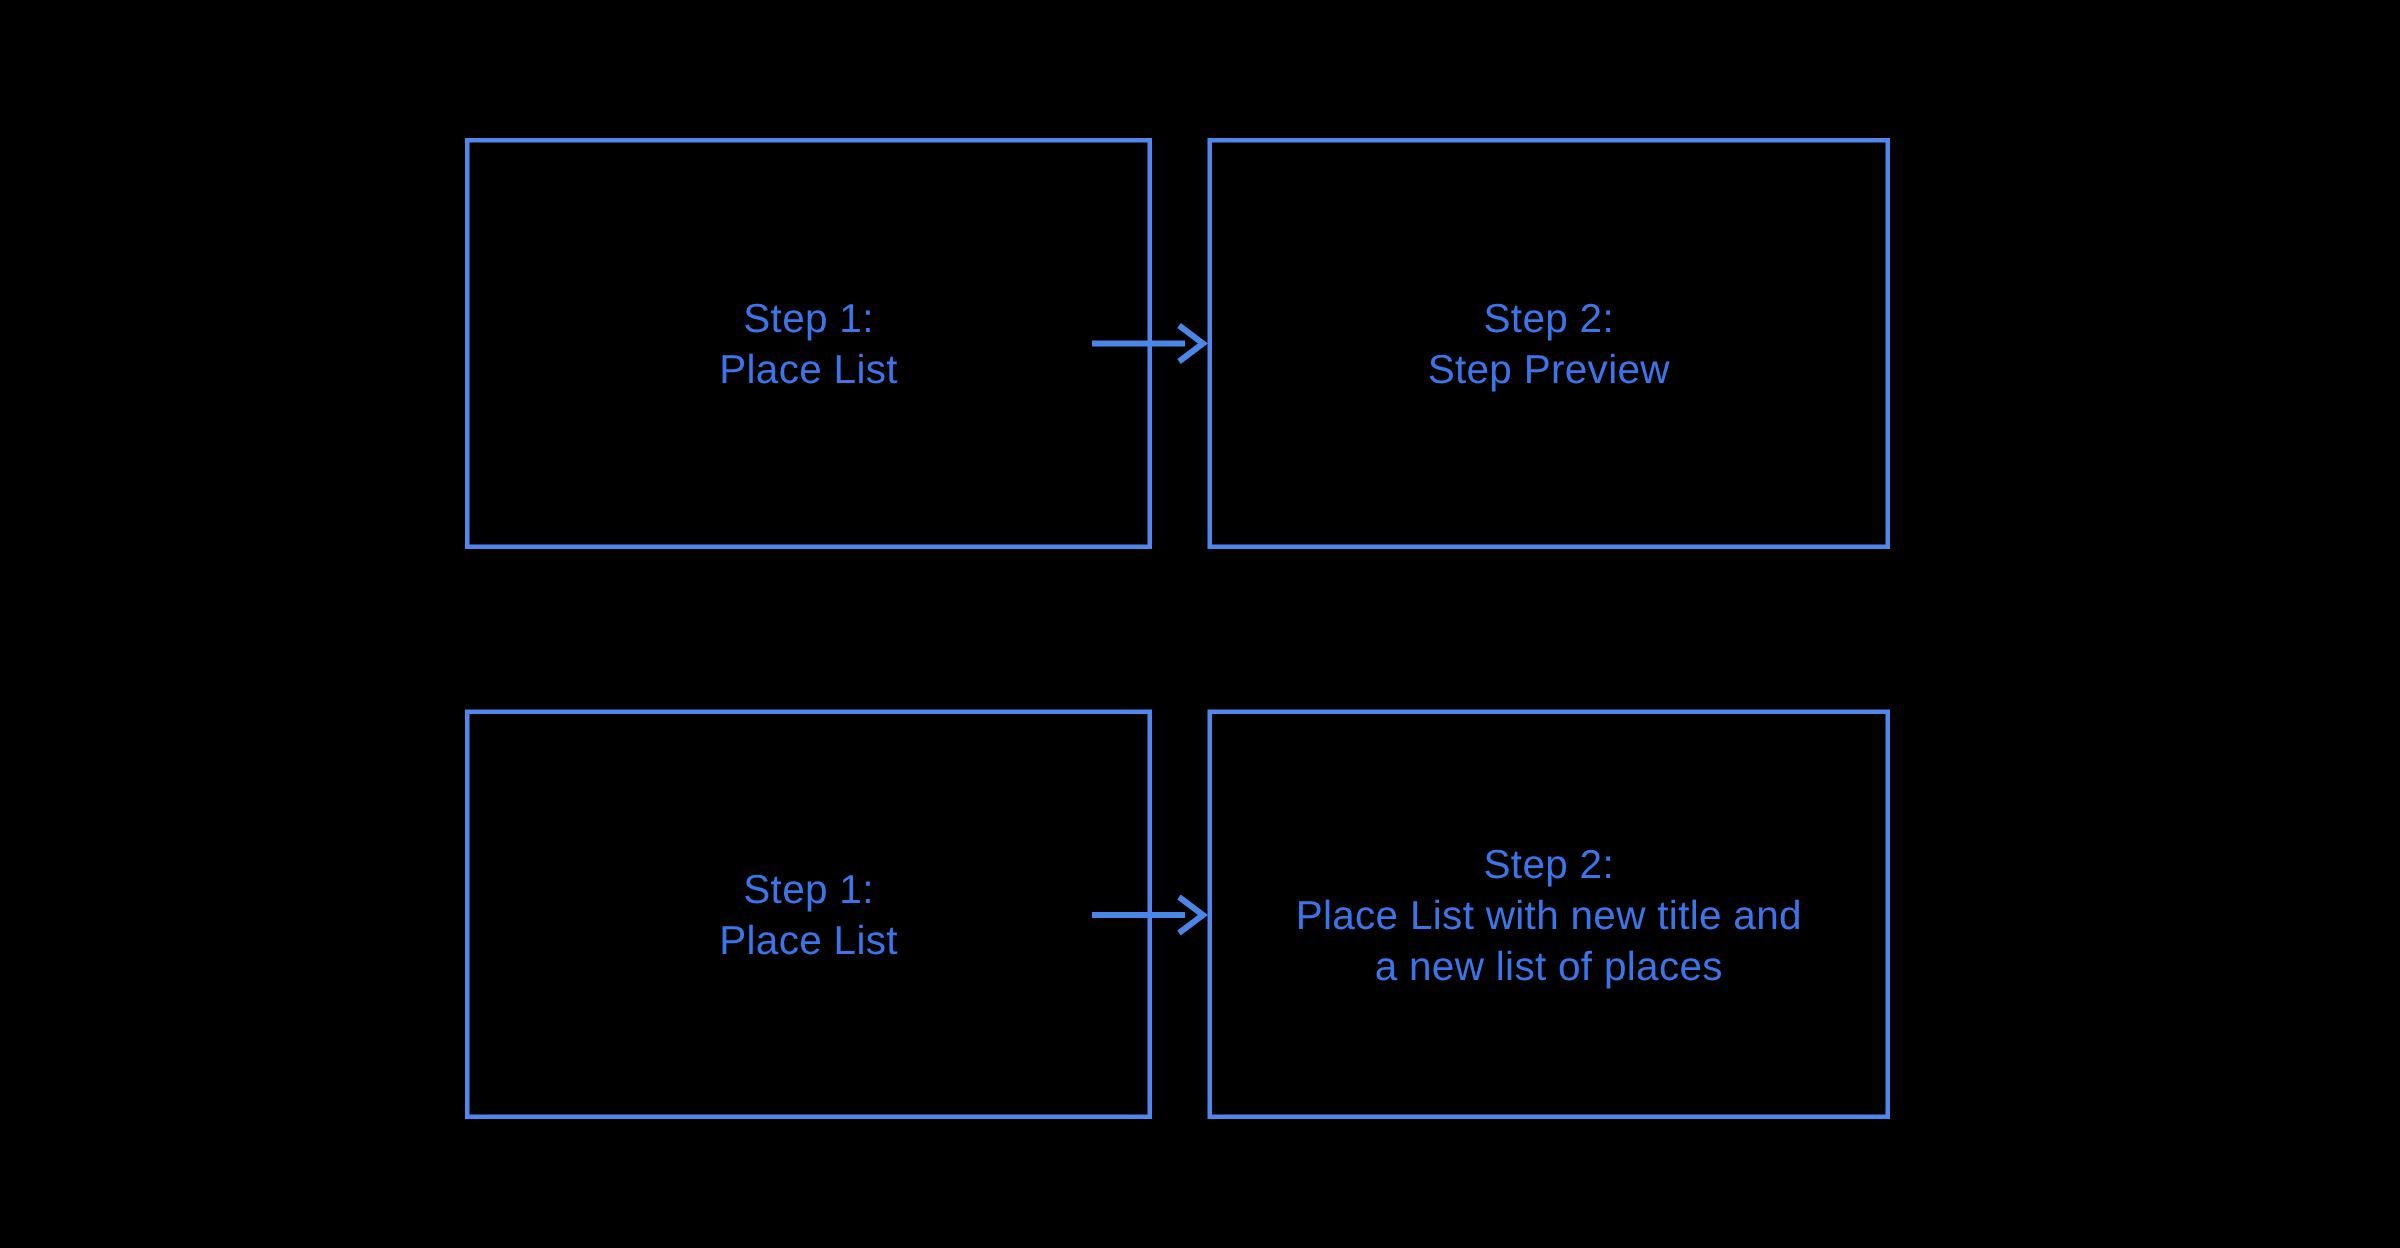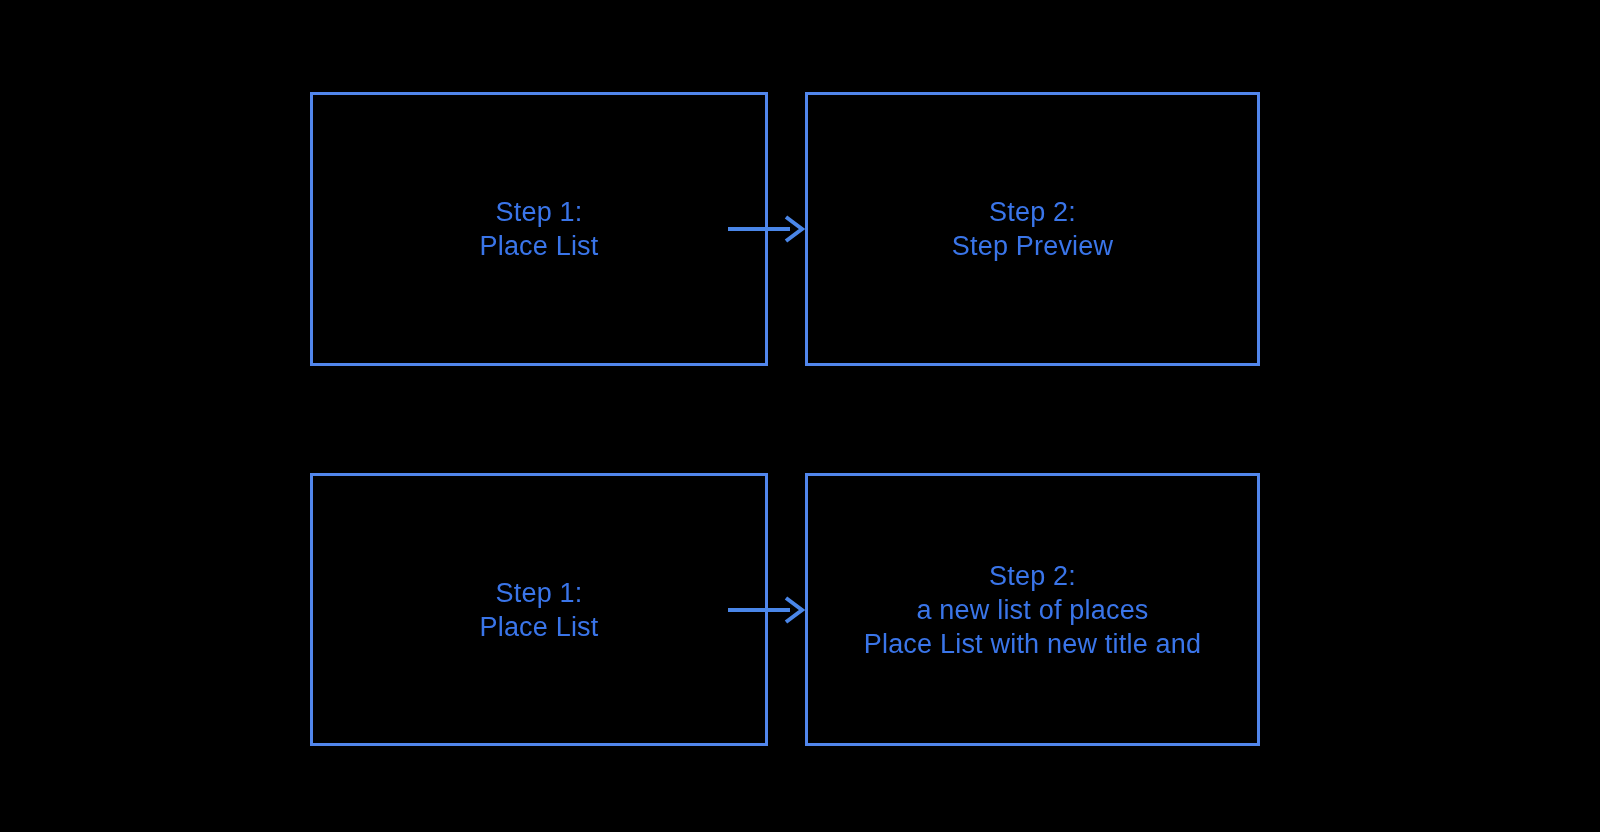--- a/index.html
+++ b/index.html
@@ -83,17 +83,17 @@
 
   <div class="flow-arrow" id="arrow-bottom">
     <svg width="80" height="32" viewBox="0 0 80 32" fill="none" xmlns="http://www.w3.org/2000/svg">
       <line x1="0" y1="16" x2="62" y2="16" stroke="currentColor" stroke-width="4"></line>
       <polyline points="58,4 74,16 58,28" stroke="currentColor" stroke-width="4" fill="none" stroke-linecap="butt" stroke-linejoin="miter"></polyline>
     </svg>
   </div>
 
   <div class="flow-box" id="box-step2-bottom">
     <span class="line">Step 2:</span>
+    <span class="line">Place List with new title and</span>
     <span class="line">a new list of places</span>
-    <span class="line">Place List with new title and</span>
   </div>
 
 </div>
 
 </body></html>

